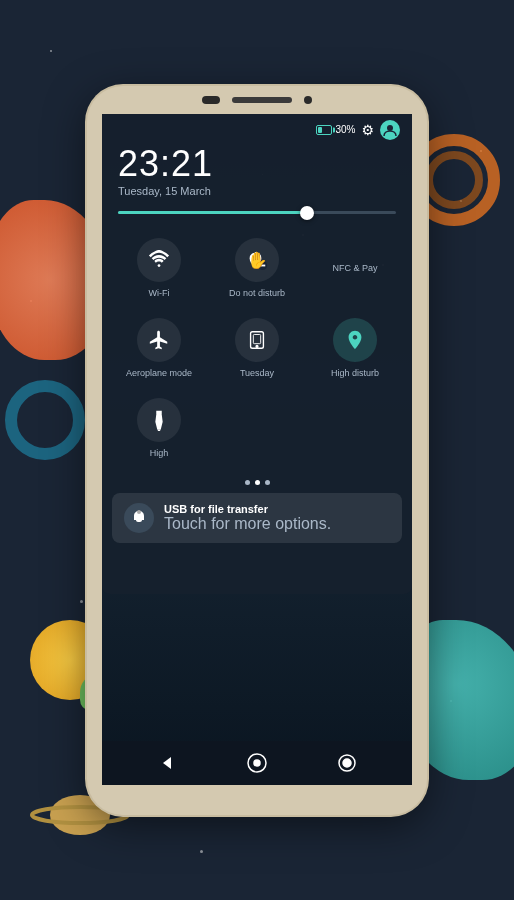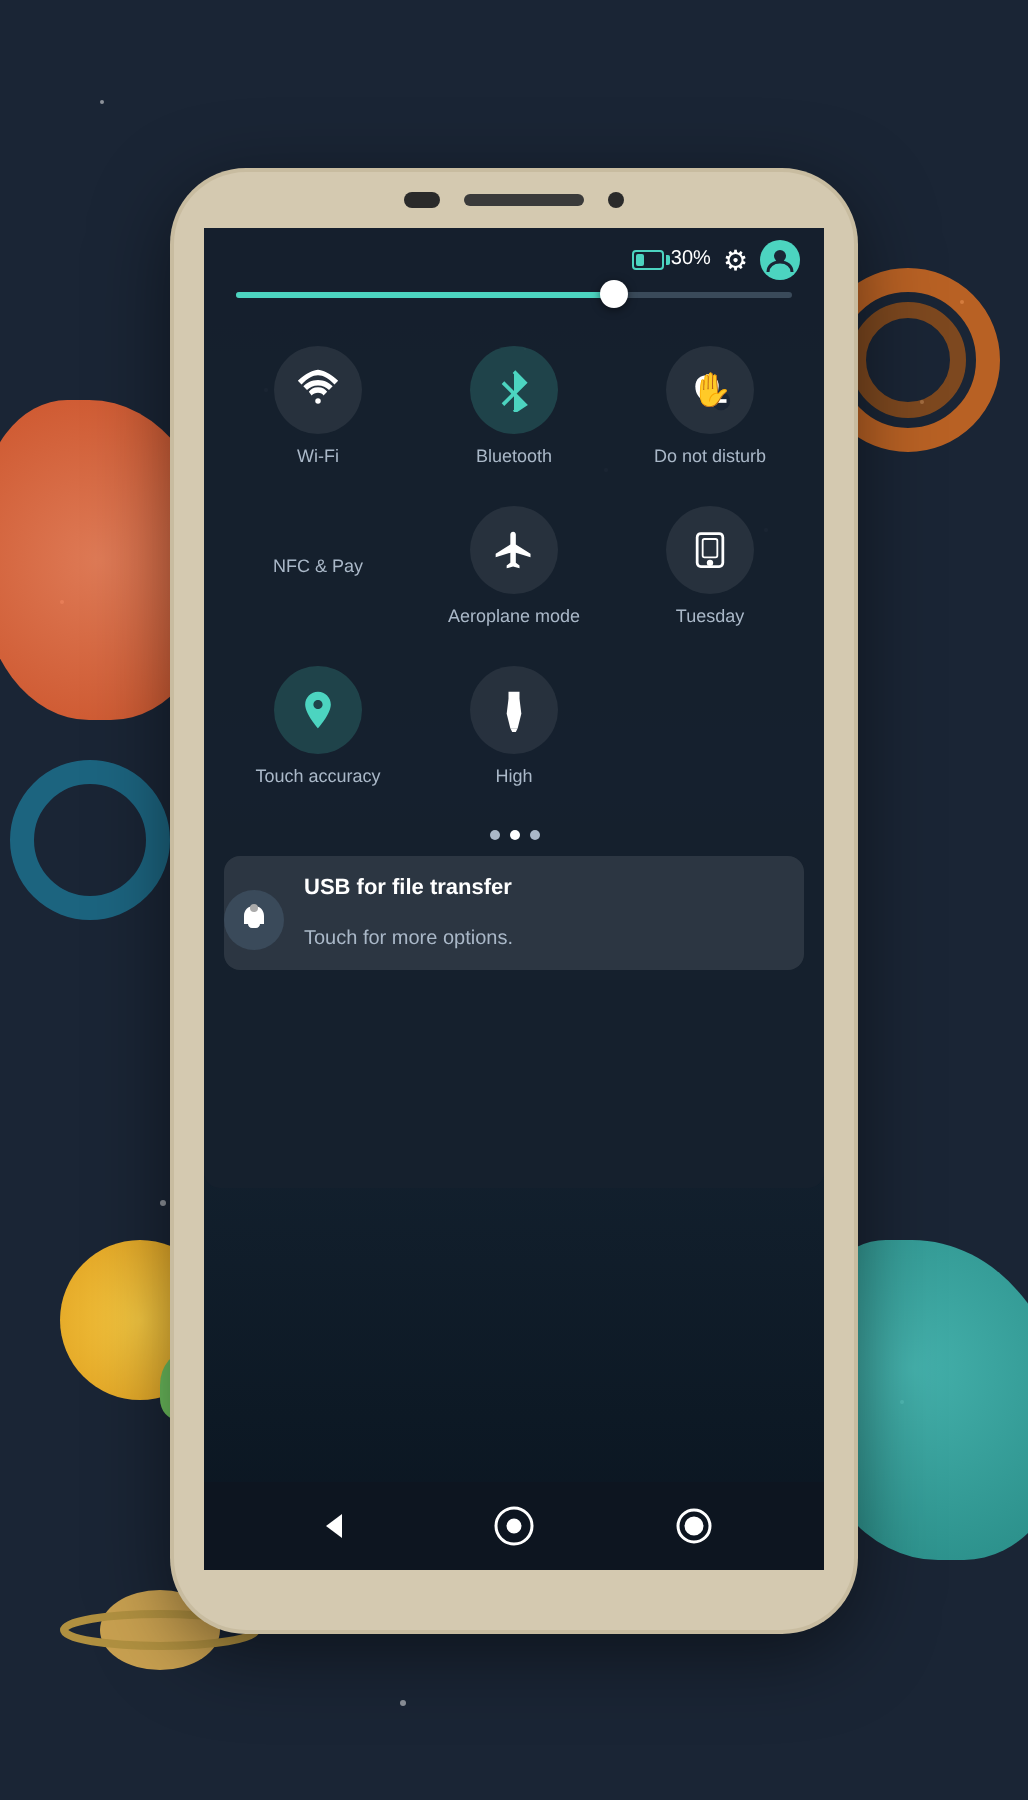--- a/index.html
+++ b/index.html
@@ -352,23 +352,23 @@
     }
     .dot.active {
       background: white;
     }
 
     
     .notif-card {
       margin: 4px 10px;
       background: rgba(255,255,255,0.1);
       border-radius: 8px;
-      padding: 10px 0;
-      display: flex;
-      align-items: flex-end;
+      padding: 10px 12px;
+      display: flex;
+      align-items: flex-start;
       gap: 10px;
     }
     .notif-app-icon {
       width: 30px;
       height: 30px;
       border-radius: 50%;
       background: #3a4a5a;
       display: flex;
       align-items: center;
       justify-content: center;
@@ -378,22 +378,22 @@
     .notif-text-wrap {
       flex: 1;
     }
     .notif-title {
       color: white;
       font-size: 11px;
       font-weight: 600;
     }
     .notif-subtitle {
       color: #aab8c8;
-      font-size: 10px;
-      margin-top: 14px;
+      font-size: 16px;
+      margin-top: 0;
     }
 
     
     .bottom-nav {
       width: 310px;
       height: 44px;
       background: #0d1520;
       display: flex;
       align-items: center;
       justify-content: space-around;
@@ -501,20 +501,24 @@
         </div>
         <div class="settings-icon-small">⚙</div>
         <div class="avatar-icon">
           <svg width="14" height="14" viewBox="0 0 14 14" fill="#1a2535">
             <circle cx="7" cy="5" r="3"></circle>
             <path d="M1 13 C1 10 3.5 8 7 8 C10.5 8 13 10 13 13" stroke="#1a2535" stroke-width="1.5" fill="none"></path>
           </svg>
         </div>
       </div>
 
+      <div class="clock-section">
+        <div class="clock-time">23:21</div>
+        <div class="clock-date">Tuesday, 15 March</div>
+      </div>
 
       <div class="brightness-section">
         <div class="brightness-track">
           <div class="brightness-fill"></div>
           <div class="brightness-thumb"></div>
         </div>
       </div>
 
       <div class="qs-grid">
 
@@ -523,31 +527,20 @@
             <svg class="qs-svg" viewBox="0 0 24 24" fill="white">
               <path d="M1 7C5 3 10 1 12 1s7 2 11 6l-2 2C17.5 5.5 15 4 12 4S6.5 5.5 3 9L1 7z"></path>
               <path d="M4 10c2-2 4.5-3.5 8-3.5s6 1.5 8 3.5l-2 2C16.5 10.5 14.5 9.5 12 9.5S7.5 10.5 6 12l-2-2z"></path>
               <path d="M7 13c1-1.5 2.5-2.5 5-2.5s4 1 5 2.5l-2 2C14.5 14 13.5 13.5 12 13.5S9.5 14 8.5 15L7 13z"></path>
               <circle cx="12" cy="18" r="1.5"></circle>
             </svg>
           </div>
           <span class="qs-label">Wi-Fi</span>
         </div>
 
-        <div class="qs-item">
-          <div class="qs-icon-wrap active">
-            <svg class="qs-svg" viewBox="0 0 24 24" fill="#4cd4c0">
-              <path d="M12 2 L18 8 L12 14 L12 2z M12 14 L18 20 L12 24 L12 14z M6 8 L12 14 M6 20 L12 14"></path>
-              <polyline points="12,2 18,8 12,14 18,20 12,24" stroke="#4cd4c0" stroke-width="2" fill="none"></polyline>
-              <line x1="6" y1="8" x2="12" y2="14" stroke="#4cd4c0" stroke-width="2"></line>
-              <line x1="6" y1="20" x2="12" y2="14" stroke="#4cd4c0" stroke-width="2"></line>
-            </svg>
-          </div>
-          <span class="qs-label">Bluetooth</span>
-        </div>
 
         <div class="qs-item">
           <div class="qs-icon-wrap">
             <svg class="qs-svg" viewBox="0 0 24 24" fill="none" stroke="white" stroke-width="1.5">
               <path d="M10 4 C7 4 4 6 4 10 C4 14 6 17 10 19 L10 4z" fill="white" stroke="none"></path>
               <path d="M10 4 C13 4 16 6 16 10 C16 14 14 17 10 19" fill="none"></path>
               <circle cx="18" cy="18" r="5" fill="#1a2535" stroke="none"></circle>
               <line x1="15" y1="18" x2="21" y2="18" stroke="white" stroke-width="2"></line>
 
             </svg>
@@ -581,21 +574,21 @@
           </div>
           <span class="qs-label">Tuesday</span>
         </div>
 
         <div class="qs-item">
           <div class="qs-icon-wrap active">
             <svg class="qs-svg" viewBox="0 0 24 24" fill="#4cd4c0">
               <path d="M12 2C8.13 2 5 5.13 5 9c0 5.25 7 13 7 13s7-7.75 7-13c0-3.87-3.13-7-7-7zm0 9.5c-1.38 0-2.5-1.12-2.5-2.5s1.12-2.5 2.5-2.5 2.5 1.12 2.5 2.5-1.12 2.5-2.5 2.5z"></path>
             </svg>
           </div>
-          <span class="qs-label">Touch accuracy</span>
+          <span class="qs-label">High disturb</span>
         </div>
 
         <div class="qs-item">
           <div class="qs-icon-wrap">
             <svg class="qs-svg" viewBox="0 0 24 24" fill="white">
               <path d="M9 2 L15 2 L15 6 L12 8 L9 6 Z"></path>
               <path d="M9 6 L8 14 L10 22 L14 22 L16 14 L15 6 Z"></path>
               <path d="M10 22 L14 22 L13 24 L11 24 Z"></path>
             </svg>
           </div>

